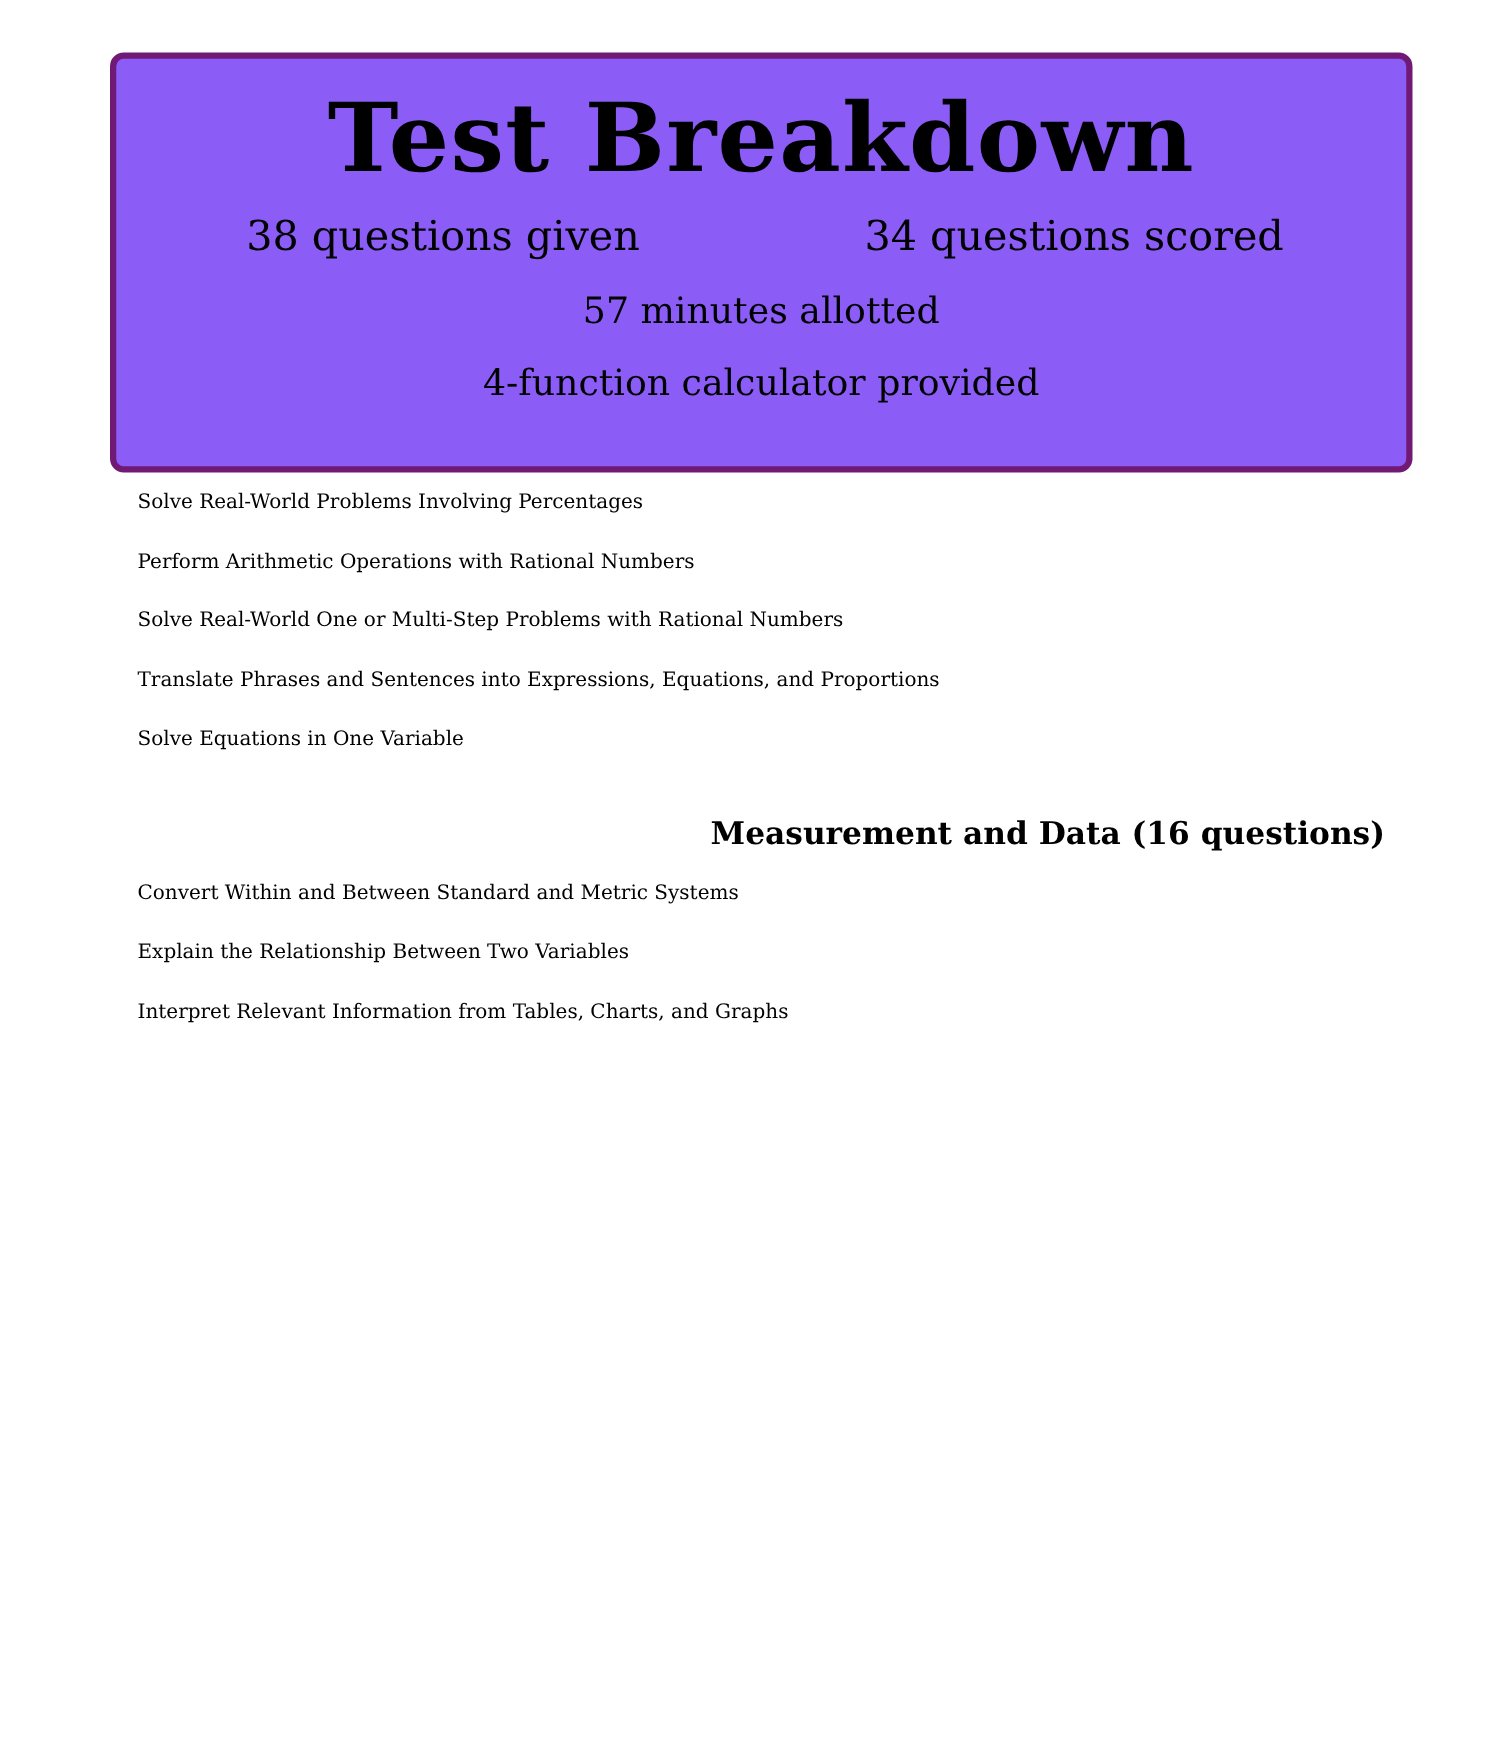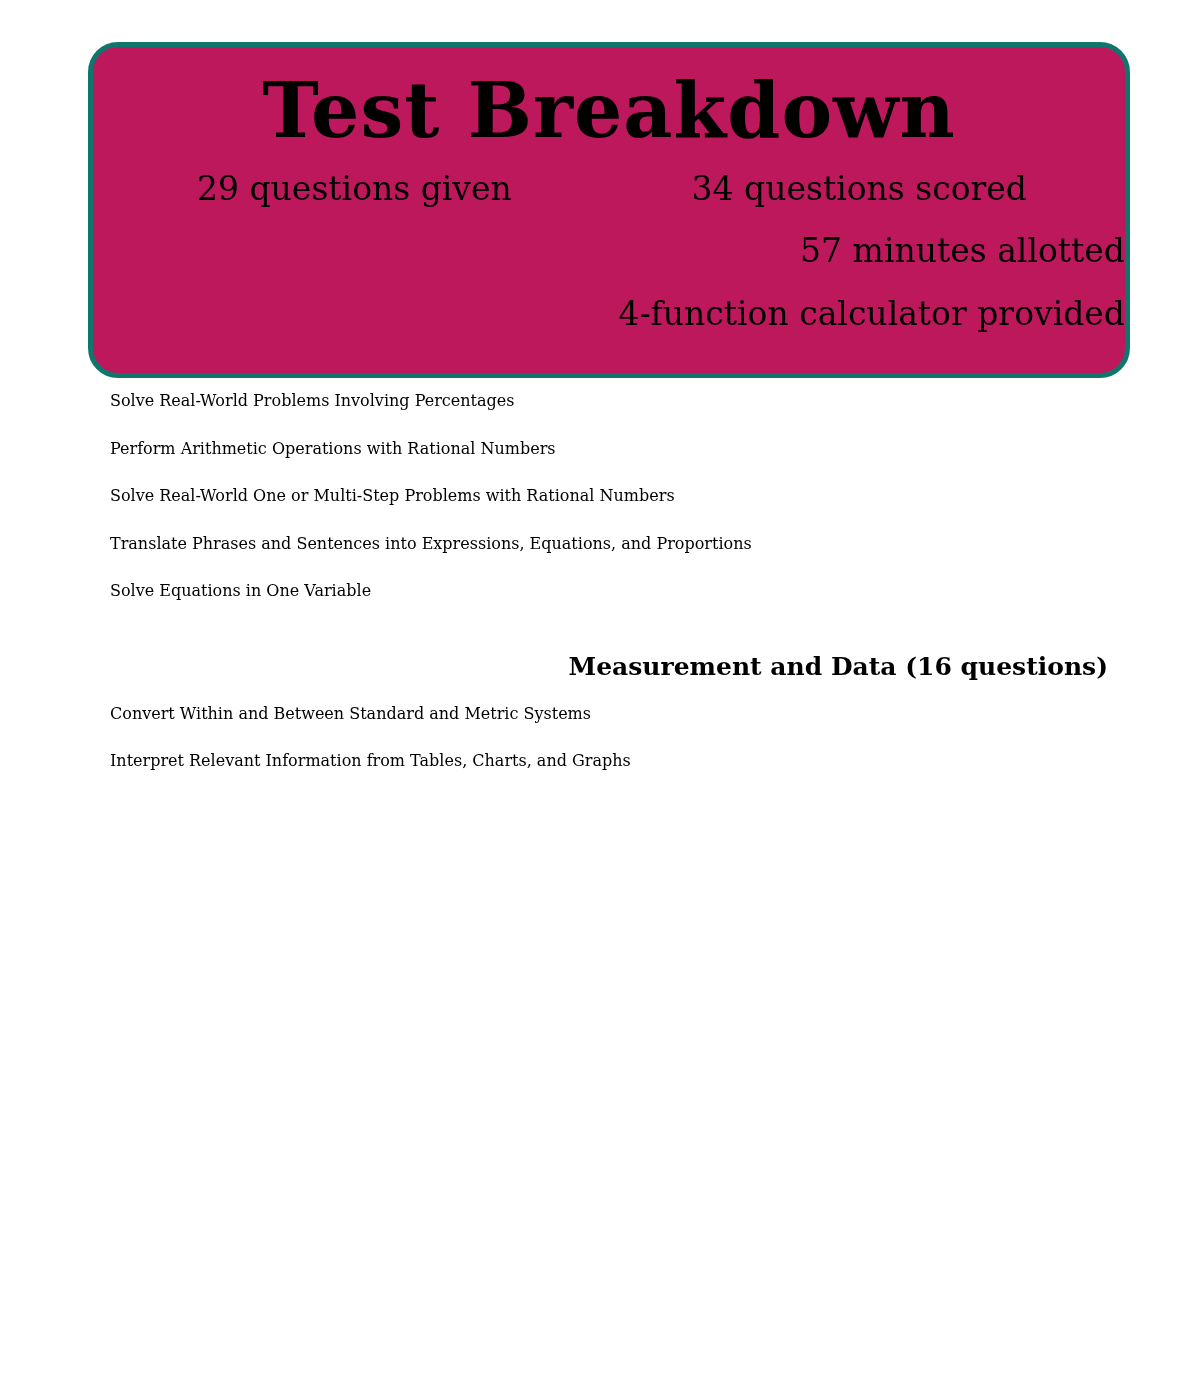--- a/index.html
+++ b/index.html
@@ -17,43 +17,43 @@
     overflow: hidden;
   }
   
   .breakdown-box {
     box-sizing: border-box;
     position: absolute;
     left: 88px;
     top: 42px;
     width: 1042px;
     height: 336px;
-    border: 5px solid #0f766e;
-    border-radius: 30px;
-    background: #be185d;
+    border: 5px solid #701a75;
+    border-radius: 11px;
+    background: #8b5cf6;
   }
   .box-title {
     margin: 22px 0 0 0;
     text-align: center;
     font-size: 76px;
     font-weight: bold;
     line-height: 1.1;
     letter-spacing: 1px;
   }
   .stats-row {
     display: flex;
     justify-content: space-between;
     padding: 0 98px 0 104px;
     margin-top: 16px;
     font-size: 33px;
     line-height: 1.2;
   }
   .stat-center {
-    text-align: right;
-    font-size: 33px;
+    text-align: center;
+    font-size: 29px;
     line-height: 1.2;
     margin-top: 23px;
   }
   
   .topics-heading {
     margin: 42px 0 0 0;
     text-align: center;
     font-size: 27px;
     font-weight: bold;
     line-height: 1.2;
@@ -83,21 +83,21 @@
   }
 </style>
 </head>
 <body>
 
 <div class="page">
 
   <div class="breakdown-box">
     <h1 class="box-title">Test Breakdown</h1>
     <div class="stats-row">
-      <span>29 questions given</span>
+      <span>38 questions given</span>
       <span>34 questions scored</span>
     </div>
     <div class="stat-center">57 minutes allotted</div>
     <div class="stat-center">4-function calculator provided</div>
   </div>
 
   <h2 class="topics-heading">Topics</h2>
 
   <div class="sections" id="sections">
       <div class="section">
@@ -112,18 +112,19 @@
           <li class="topic-item">Perform Arithmetic Operations with Rational Numbers</li>
           <li class="topic-item">Solve Real-World One or Multi-Step Problems with Rational Numbers</li>
           <li class="topic-item">Translate Phrases and Sentences into Expressions, Equations, and Proportions</li>
           <li class="topic-item">Solve Equations in One Variable</li>
         </ul>
       </div>
       <div class="section">
         <h3 class="section-heading">Measurement and Data (16 questions)</h3>
         <ul class="topic-list">
           <li class="topic-item">Convert Within and Between Standard and Metric Systems</li>
+          <li class="topic-item">Explain the Relationship Between Two Variables</li>
           <li class="topic-item">Interpret Relevant Information from Tables, Charts, and Graphs</li>
         </ul>
       </div>
     </div>
 
 </div>
 
 </body></html>

